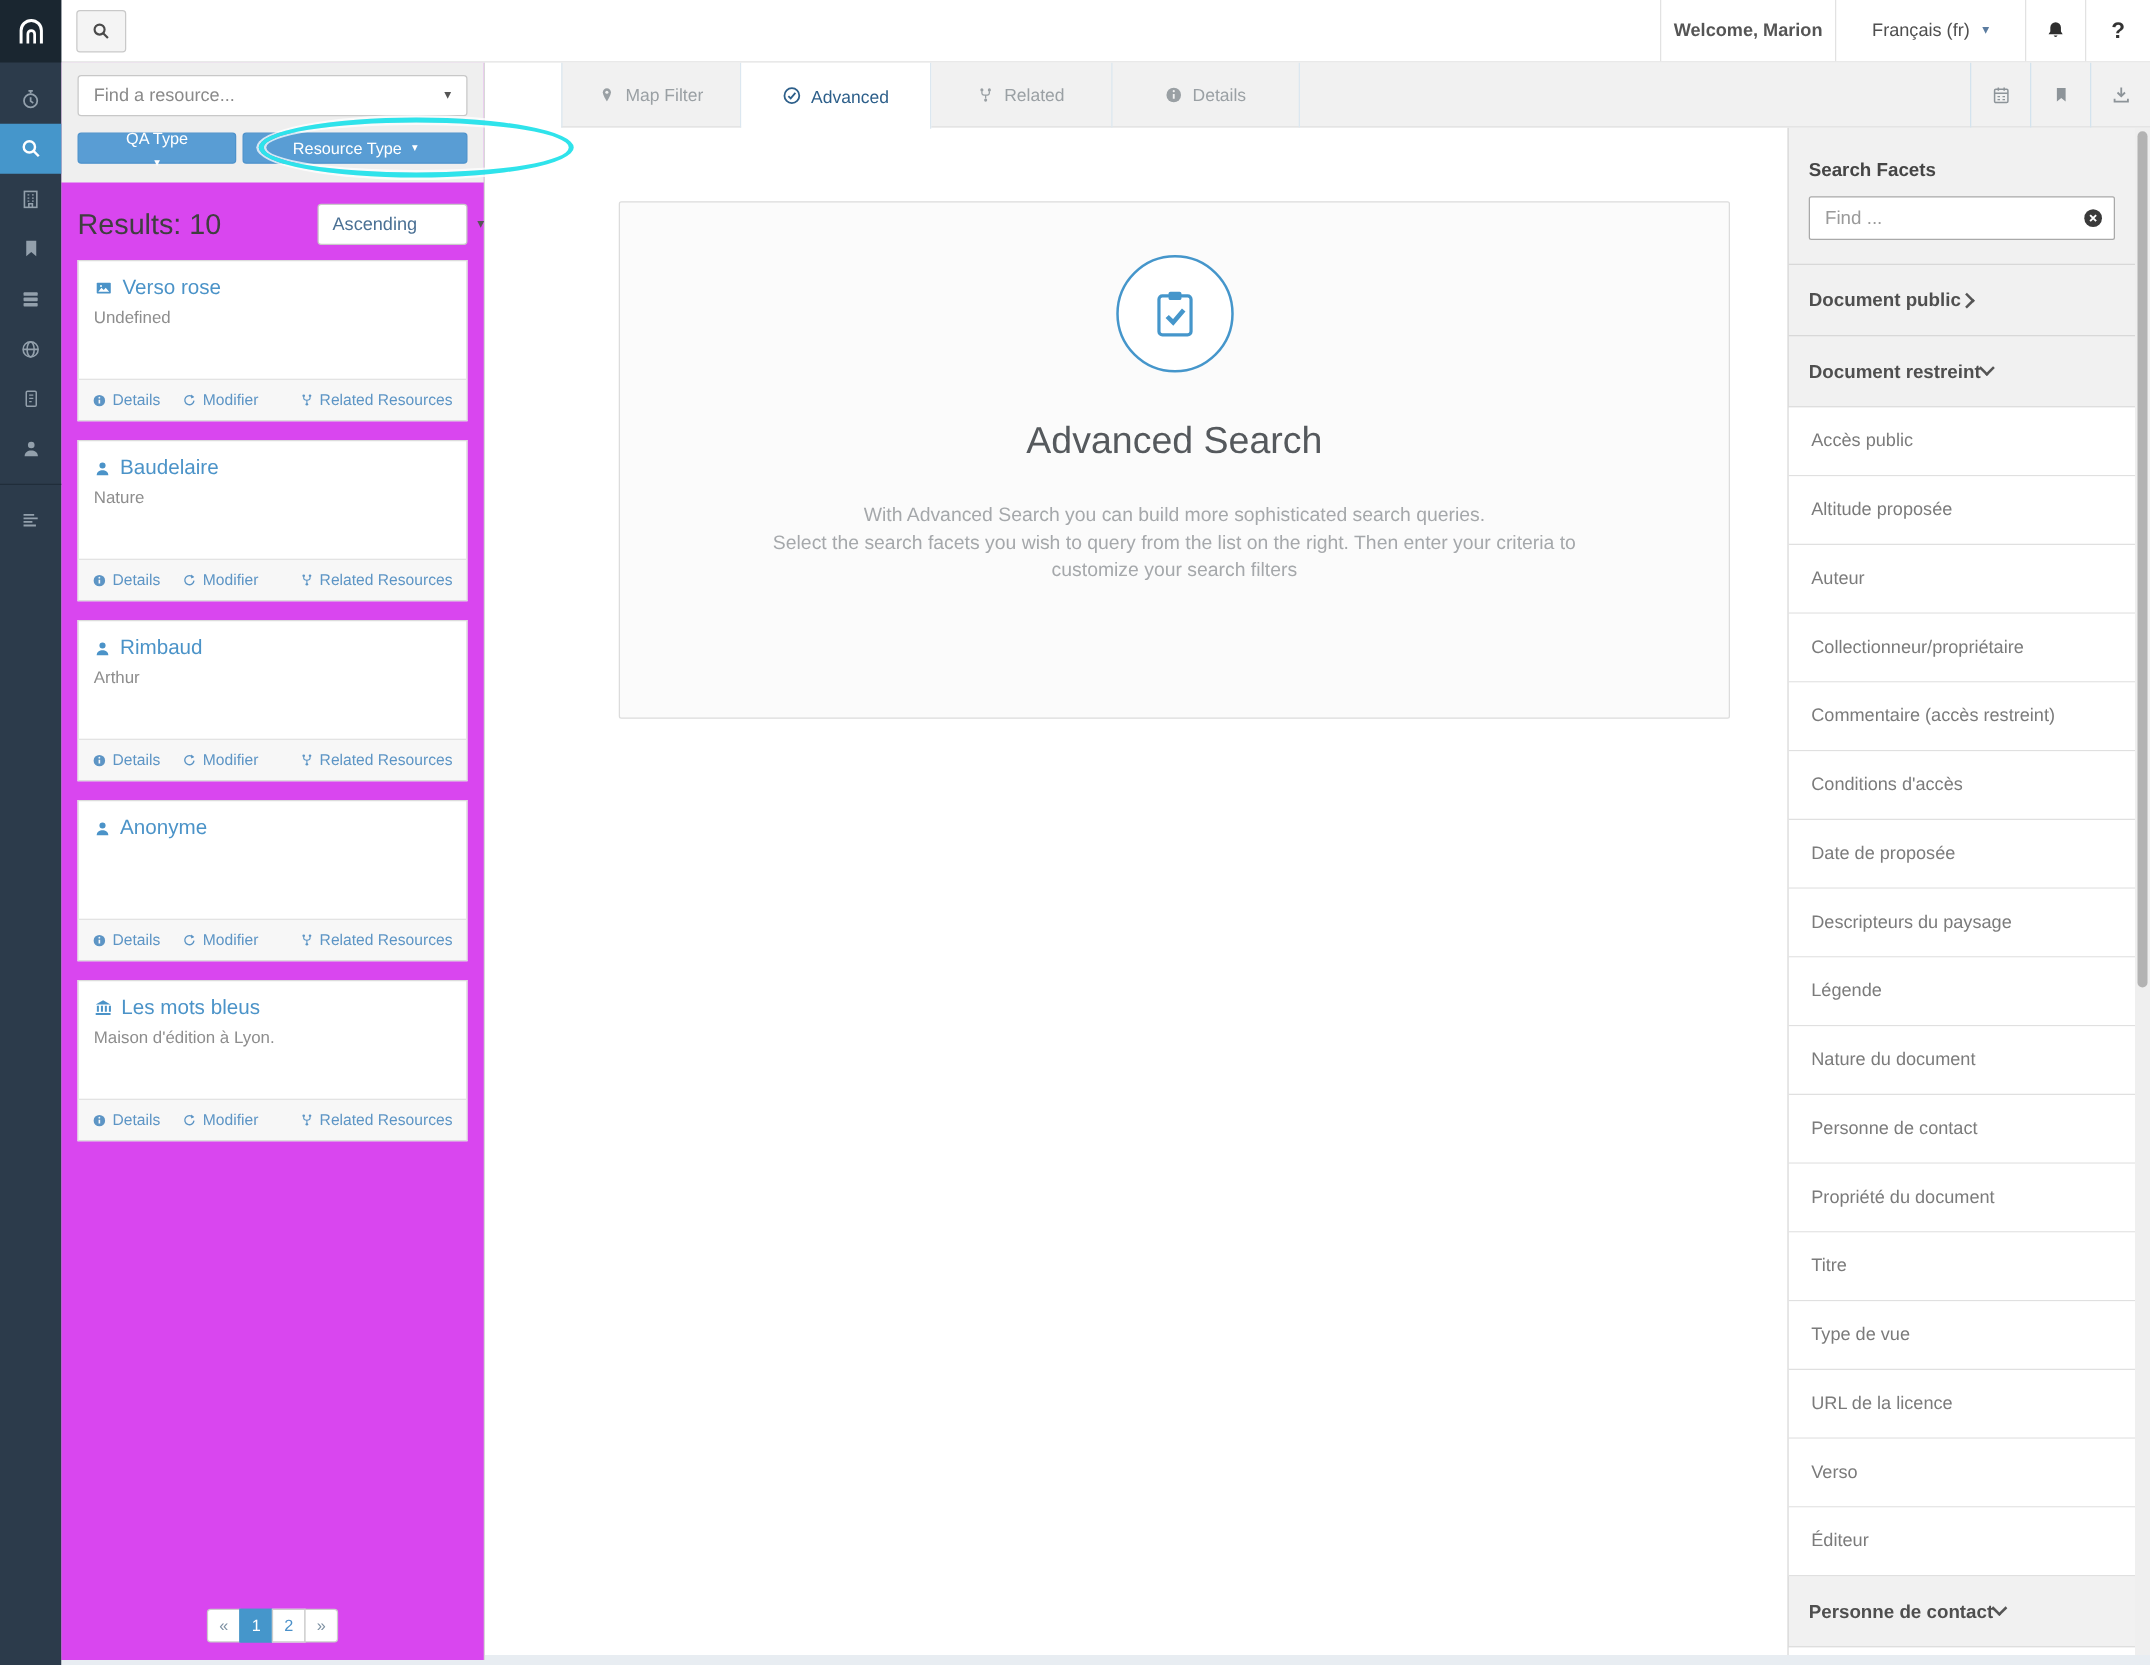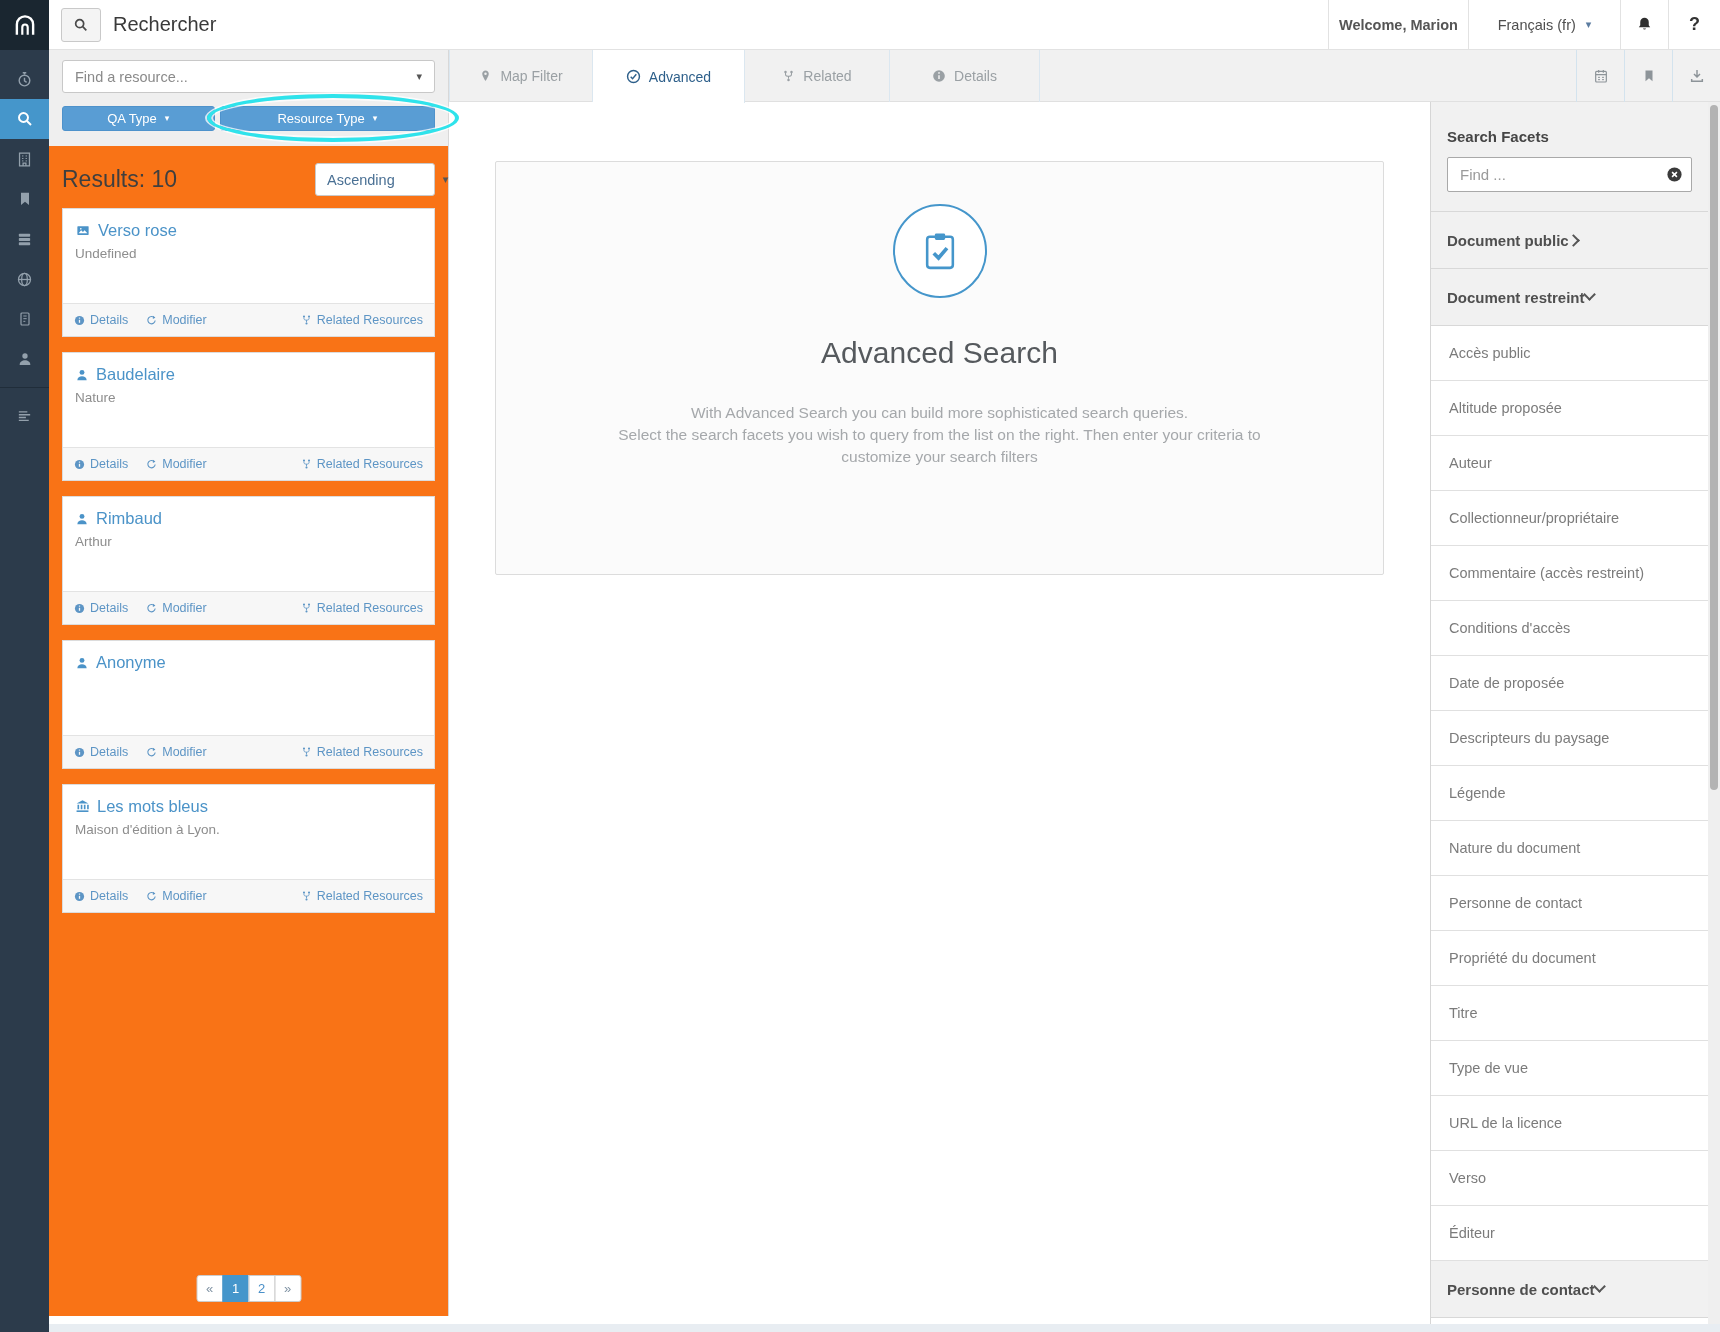--- a/index.html
+++ b/index.html
@@ -34,28 +34,28 @@
   
   .tabrow { position:absolute; left:449px; right:0; top:50px; height:52px; background:#f1f1f1; border-bottom:1px solid #e0e0e0; display:flex; z-index:10; }
   .tab { height:52px; display:flex; align-items:center; justify-content:center; gap:8px; font-size:14px; color:#9aa0a4; border-right:1px solid #dbe7f0; cursor:pointer; }
   .tab:first-child { border-left:1px solid #dbe7f0; }
   .tab-mapfilter{ width:144px; } .tab-advanced{ width:152px; } .tab-related{ width:145px; } .tab-details{ width:150px; }
   .tab.active { background:#fff; color:#2d5f8a; font-weight:normal; height:53px; margin-bottom:-1px; }
   .tabrow-spacer { flex:1; }
   .toolbtn { width:48px; height:52px; display:flex; align-items:center; justify-content:center; color:#8d9499; border-left:1px solid #d3e3ee; cursor:pointer; }
 
   
-  .left-panel { position:absolute; left:49px; top:50px; width:400px; bottom:16px; background:#f97316; border-right:1px solid #d8d8d8; z-index:5; }
+  .left-panel { position:absolute; left:49px; top:50px; width:339px; bottom:4px; background:#d946ef; border-right:1px solid #d8d8d8; z-index:5; }
   .lp-controls { background:#efefef; padding:10px 13px 15px; position:relative; }
   .find-select { height:33px; background:#fff; border:1px solid #c8c8c8; border-radius:3px; display:flex; align-items:center; padding:0 12px; color:#8a8a8a; font-size:14.5px; cursor:pointer; }
   .find-select .caret { margin-left:auto; color:#555; }
   .filter-row { display:flex; gap:5px; margin-top:13px; }
   .filter-btn { height:25px; background:#599dd4; border:1px solid #4e92cb; border-radius:3px; color:#fff; font-size:13px; display:flex; align-items:center; justify-content:center; gap:8px; cursor:pointer; }
   .filter-btn .caret { font-size:9px; }
-  .btn-qa { width:153px; } .btn-rt { width:216px; }
+  .btn-qa { width:153px;flex-direction:column; } .btn-rt { width:216px; }
   .annotation-ellipse { position:absolute; left:158px; top:44px; width:252px; height:48px; border:4px solid #2fe3eb; border-radius:50%; box-shadow:0 0 0 2px rgba(255,255,255,.75), inset 0 0 0 2px rgba(255,255,255,.75); pointer-events:none; z-index:6; }
   .results-row { display:flex; align-items:center; justify-content:space-between; padding:17px 13px 12px; }
   .results-label { font-size:23px; color:#3f3f3f; }
   .sort-select { width:120px; height:33px; background:#fff; border:1px solid #c9c9c9; border-radius:3px; display:flex; align-items:center; padding:0 11px; color:#4a7094; font-size:14.5px; cursor:pointer;gap:48px; }
   .sort-select .caret { margin-left:auto; color:#555; }
   .cards { padding:0 13px; }
   .card { background:#fff; border:1px solid #dcdcdc; margin-bottom:15px; }
   .card-body { padding:12px 12px 10px; min-height:94px; }
   .card-title { display:flex; align-items:center; gap:7px; color:#4b93c8; font-size:16.5px; cursor:pointer; }
   .card-sub { margin-top:6px; font-size:13.5px; color:#8d8d8d; }
@@ -168,21 +168,20 @@
   </div>
 </div>
 
 <div class="topbar">
   <div class="search-btn">
     <svg width="16" height="16" viewBox="0 0 24 24" fill="none" stroke="currentColor" stroke-width="2.6">
       <circle cx="10" cy="10" r="6"></circle>
         <path d="M14.6 14.6 20 20"></path>
     </svg>
   </div>
-  <input class="global-search" value="Rechercher" style="">
   <div class="tb-right">
     <div class="tb-seg tb-welcome">Welcome, Marion</div>
     <div class="tb-seg tb-lang">
       <span>Français (fr)</span>
       <span class="caret">▾</span>
     </div>
     <div class="tb-seg tb-bell">
       <svg width="17" height="17" viewBox="0 0 24 24" fill="currentColor">
         <path d="M12 2.5a6 6 0 0 0-6 6v4.5L4 16h16l-2-3V8.5a6 6 0 0 0-6-6z"></path>
           <path d="M9.8 17.5a2.3 2.3 0 0 0 4.4 0z"></path>

